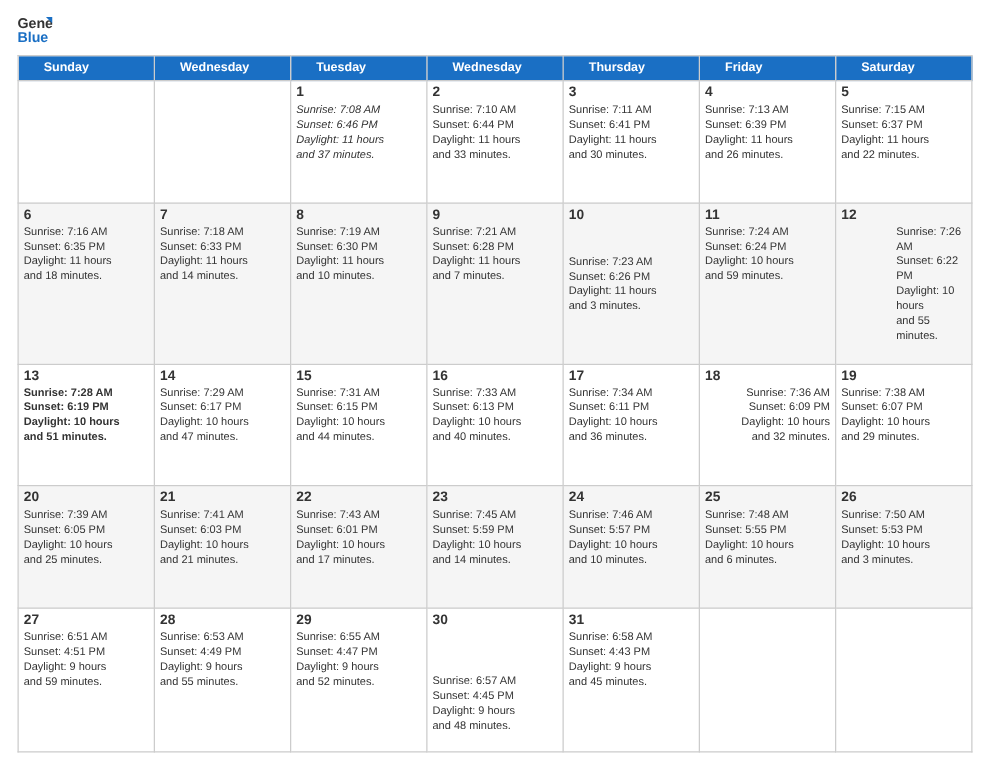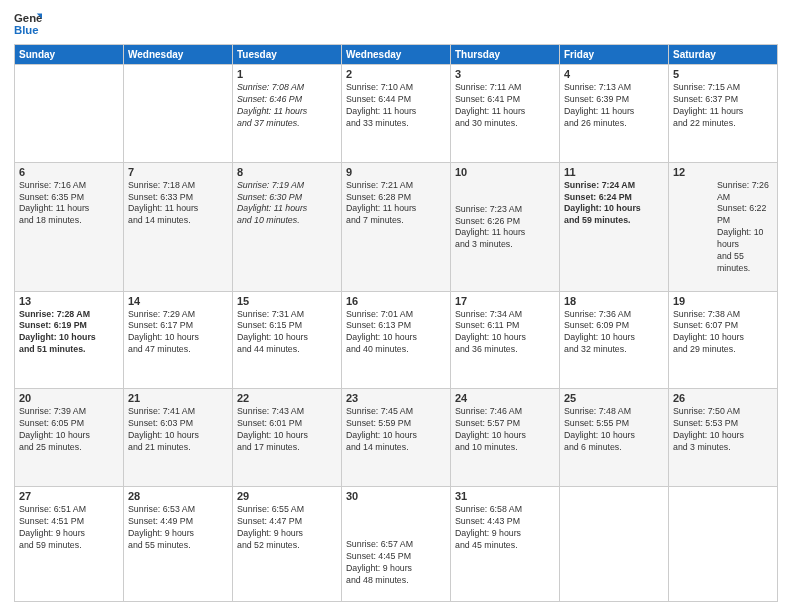--- a/index.html
+++ b/index.html
@@ -47,21 +47,21 @@
     .calendar {
       flex: 1;
       border-collapse: collapse;
       width: 100%;
       table-layout: fixed;
       font-size: 9.5px;
     }
     .calendar thead th {
       background: #1a6fc4;
       color: #fff;
-      padding: 4px 4px;
+      padding: 4px 20px;
       font-size: 10px;
       font-weight: bold;
       border: 1px solid #ccc;
       text-align: left;
     }
     .calendar tbody td {
       border: 1px solid #ccc;
       vertical-align: top;
       padding: 3px 4px;
       height: 88px;
@@ -164,42 +164,42 @@
           </td>
           <td>
             <span class="day-num">7</span>
             <div class="day-info" style="white-space: pre-line;">Sunrise: 7:18 AM
 Sunset: 6:33 PM
 Daylight: 11 hours
 and 14 minutes.</div>
           </td>
           <td>
             <span class="day-num">8</span>
-            <div class="day-info" style="white-space: pre-line; font-style: italic;">Sunrise: 7:19 AM
+            <div class="day-info" style="white-space: pre-line;">Sunrise: 7:19 AM
 Sunset: 6:30 PM
 Daylight: 11 hours
 and 10 minutes.</div>
           </td>
           <td>
             <span class="day-num">9</span>
             <div class="day-info" style="white-space: pre-line;">Sunrise: 7:21 AM
 Sunset: 6:28 PM
 Daylight: 11 hours
 and 7 minutes.</div>
           </td>
           <td>
             <span class="day-num">10</span>
             <div class="day-info" style="white-space: pre-line; margin-top: 26px;">Sunrise: 7:23 AM
 Sunset: 6:26 PM
 Daylight: 11 hours
 and 3 minutes.</div>
           </td>
           <td>
             <span class="day-num">11</span>
-            <div class="day-info" style="white-space: pre-line; font-weight: bold;">Sunrise: 7:24 AM
+            <div class="day-info" style="white-space: pre-line;">Sunrise: 7:24 AM
 Sunset: 6:24 PM
 Daylight: 10 hours
 and 59 minutes.</div>
           </td>
           <td>
             <span class="day-num">12</span>
             <div class="day-info" style="white-space: pre-line; margin-left: 44px;">Sunrise: 7:26 AM
 Sunset: 6:22 PM
 Daylight: 10 hours
 and 55 minutes.</div>
@@ -222,35 +222,35 @@
           </td>
           <td>
             <span class="day-num">15</span>
             <div class="day-info" style="white-space: pre-line;">Sunrise: 7:31 AM
 Sunset: 6:15 PM
 Daylight: 10 hours
 and 44 minutes.</div>
           </td>
           <td>
             <span class="day-num">16</span>
-            <div class="day-info" style="white-space: pre-line;">Sunrise: 7:01 AM
+            <div class="day-info" style="white-space: pre-line;">Sunrise: 7:33 AM
 Sunset: 6:13 PM
 Daylight: 10 hours
 and 40 minutes.</div>
           </td>
           <td>
             <span class="day-num">17</span>
             <div class="day-info" style="white-space: pre-line;">Sunrise: 7:34 AM
 Sunset: 6:11 PM
 Daylight: 10 hours
 and 36 minutes.</div>
           </td>
           <td>
             <span class="day-num">18</span>
-            <div class="day-info" style="white-space: pre-line;">Sunrise: 7:36 AM
+            <div class="day-info" style="white-space: pre-line; text-align: right;">Sunrise: 7:36 AM
 Sunset: 6:09 PM
 Daylight: 10 hours
 and 32 minutes.</div>
           </td>
           <td>
             <span class="day-num">19</span>
             <div class="day-info" style="white-space: pre-line;">Sunrise: 7:38 AM
 Sunset: 6:07 PM
 Daylight: 10 hours
 and 29 minutes.</div>

